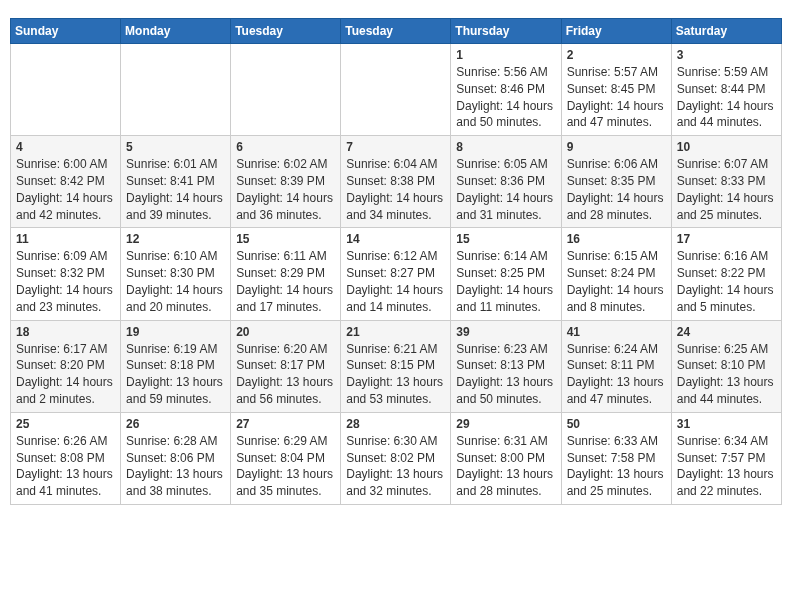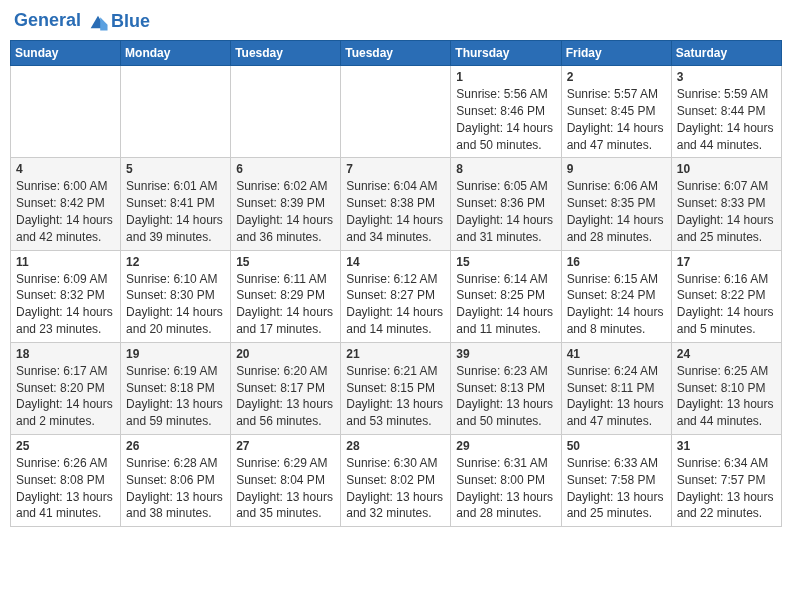--- a/index.html
+++ b/index.html
@@ -84,34 +84,20 @@
       background: #fff !important;
     }
     
     .row-white td { background: #fff; }
     .row-gray td { background: #f0f0f0; }
   </style>
 </head>
 <body>
 
 <div class="header">
-  <div class="logo">
-    <div>
-      <div style="display:flex;align-items:center;">
-        <div style="font-size:18px;font-weight:bold;color:#333;line-height:1.15;">
-          <span style="color:#2a6db5;">General</span>
-          <svg width="22" height="22" viewBox="0 0 30 30" style="vertical-align:middle;margin-left:1px;">
-            <polygon points="5,25 25,25 15,8" fill="#2a6db5"></polygon>
-            <polygon points="18,10 28,20 28,28 18,28" fill="#5aa0e0"></polygon>
-          </svg>
-        </div>
-        <div style="font-size:18px;font-weight:bold;color:#2a6db5;margin-left:2px;">Blue</div>
-      </div>
-    </div>
-  </div>
 </div>
 
 <table class="calendar">
   <thead>
     <tr>
     <th>Sunday</th>
         <th>Monday</th>
         <th>Tuesday</th>
         <th>Tuesday</th>
         <th>Thursday</th>

